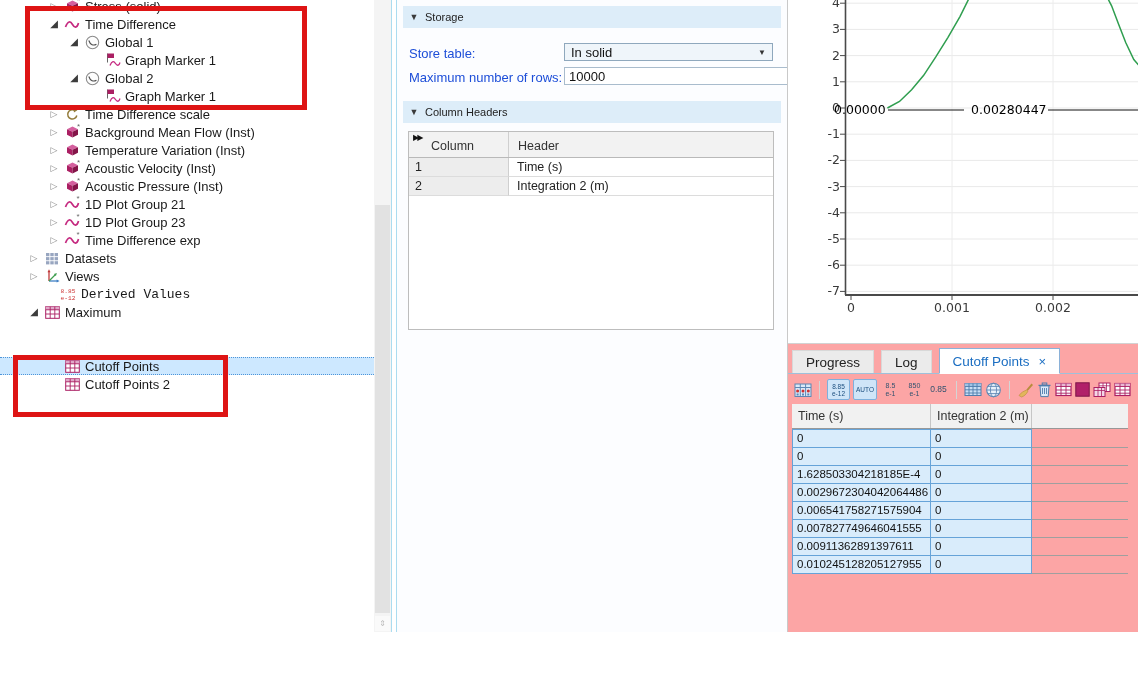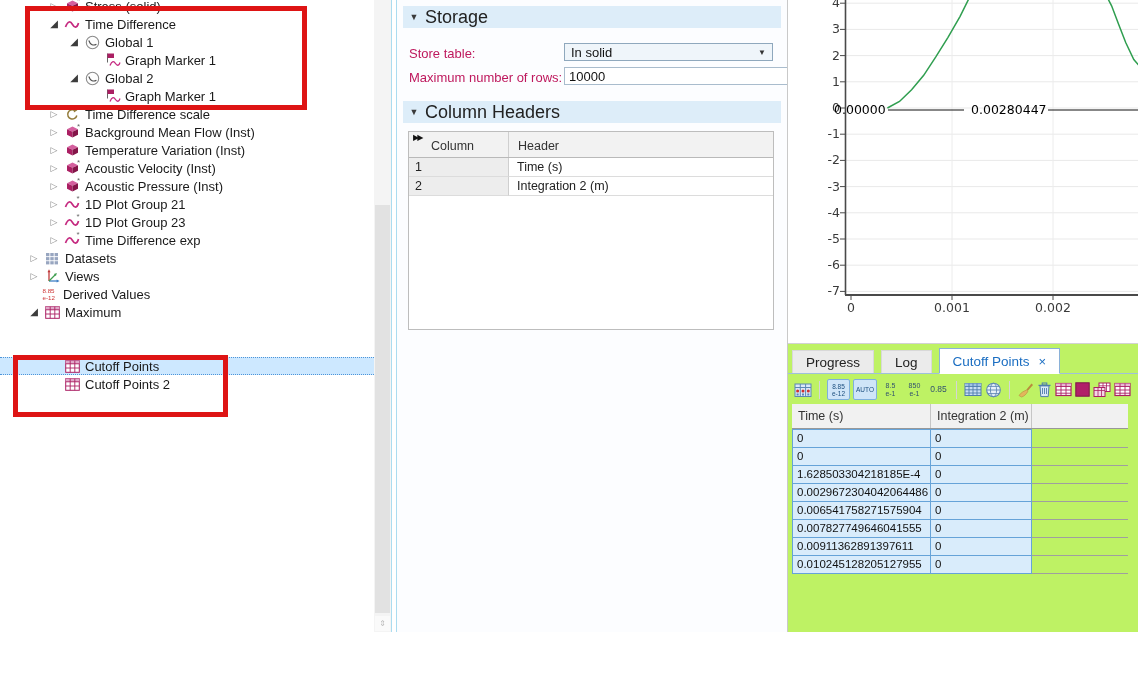--- a/index.html
+++ b/index.html
@@ -23,24 +23,24 @@
   #sash{position:absolute;left:391px;top:0;width:6px;height:632px;background:#fff;
        border-left:1px solid #abdcf0;border-right:1px solid #abdcf0}
   .redbox{position:absolute;border:5px solid #de1414;z-index:40;pointer-events:none}
   #redbox1{left:25px;top:6px;width:282px;height:104px}
   #redbox2{left:13px;top:355px;width:215px;height:62px}
 
   
   #settings{position:absolute;left:397px;top:0;width:390px;height:632px;background:#fcfdff;font-size:13px}
   .sechdr{position:absolute;left:6px;width:378px;height:22px;background:#ddedf9;display:flex;align-items:center}
   .sechdr .tri{width:22px;text-align:center;font-size:9px;color:#3a3a3a}
-  .sechdr .sectitle{color:#222;font-size:18px}
+  .sechdr .sectitle{color:#222;font-size:11px}
   #sec-storage{top:6px}
   #sec-colheaders{top:101px}
-  .flabel{position:absolute;left:12px;color:#be185d}
+  .flabel{position:absolute;left:12px;color:#1d4ed8}
   #lbl-store{top:46px}
   #lbl-maxrows{top:70px}
   .dd{position:absolute;left:167px;width:209px;height:18px;background:#eff5fa;border:1px solid #8fa8bd;
       display:flex;align-items:center;padding:0 6px;font-size:13px;color:#111}
   #dd-store{top:43px}
   .dd .caret{margin-left:auto;font-size:8px;color:#333}
   .inp{position:absolute;left:167px;width:244px;height:18px;border:1px solid #a9bccd;background:#fff;
       font-family:inherit;font-size:13px;padding:0 4px;color:#111}
   #inp-maxrows{top:67px}
   #chtable{position:absolute;left:11px;top:131px;width:366px;height:199px;border:1px solid #bdbdbd;background:#fff;overflow:hidden}
@@ -55,21 +55,21 @@
   #divider2{position:absolute;left:787px;top:0;width:1px;height:632px;background:#c9c9c9}
 
   
   #right{position:absolute;left:788px;top:0;width:350px;height:632px;background:#fff}
   #plot{position:absolute;left:0;top:0;width:350px;height:343px;overflow:hidden}
   .ylab{position:absolute;left:10px;width:42px;text-align:right;font:12.5px "DejaVu Sans",sans-serif;color:#3a3a3a}
   .xlab{position:absolute;width:60px;text-align:center;font:12.5px "DejaVu Sans",sans-serif;color:#3a3a3a;top:300px}
   .mlab{position:absolute;font:12.5px "DejaVu Sans",sans-serif;color:#000;top:102px}
 
   
-  #bottom{position:absolute;left:0;top:343px;width:350px;height:289px;border-top:1px solid #d2d2d2;background:#bef264}
+  #bottom{position:absolute;left:0;top:343px;width:350px;height:289px;border-top:1px solid #d2d2d2;background:#fca5a5}
   #tabs{position:absolute;left:0;top:2px;width:350px;height:28px;display:flex;align-items:flex-end;
         padding-left:4px;gap:7px;border-bottom:1px solid #9fc0da}
   .tab{height:23px;background:#ebebeb;border:1px solid #d8d8d8;border-bottom:none;padding:0 13px;
        display:flex;align-items:center;font-size:13.5px;color:#222}
   .tab.active{height:26px;background:#fff;border:1px solid #8ab1d8;border-bottom:1px solid #fff;
        margin-bottom:-1px;color:#1b6ec2}
   .tab .closex{margin-left:9px;font-size:13px;color:#1b6ec2}
   #tbar{position:absolute;left:0;top:33px;height:25px;display:flex;align-items:center;padding-left:6px;gap:3px;width:400px}
   .tsep{width:1px;height:18px;background:#d5d5d5;margin:0 4px}
   .tico{display:flex;align-items:center;justify-content:center}
@@ -275,21 +275,21 @@
             <path d="M4 12 L4 2.5" stroke="#c03a3a" stroke-width="1.3"></path>
             <polygon points="4,0.3 2.5,3.3 5.5,3.3" fill="#c03a3a"></polygon>
             <path d="M4 12 L12.5 12" stroke="#3f7fc4" stroke-width="1.3"></path>
             <polygon points="14.6,12 11.6,10.5 11.6,13.5" fill="#3f7fc4"></polygon>
             <path d="M4 12 L10.5 5.5" stroke="#3f9e4f" stroke-width="1.3"></path>
             <polygon points="11.9,4.1 8.9,4.9 10.9,6.9" fill="#3f9e4f"></polygon>
           </svg>
         </span>
         <span class="tlabel">Views</span>
       </div>
-      <div class="trow" style="top: 285px; padding-left: 24px;">
+      <div class="trow" style="top: 285px; padding-left: 42px; font-family: Liberation Mono, monospace;">
         <span class="arrow"></span>
         <span class="ticon">
           <svg width="17" height="14" viewBox="0 0 17 14">
             <text x="0.5" y="6" font-size="6.2" fill="#c33">8.85</text>
             <text x="0.5" y="13" font-size="6.2" fill="#c33">e-12</text>
           </svg>
         </span>
         <span class="tlabel">Derived Values</span>
       </div>
       <div class="trow" style="top: 303px; padding-left: 26px;">

